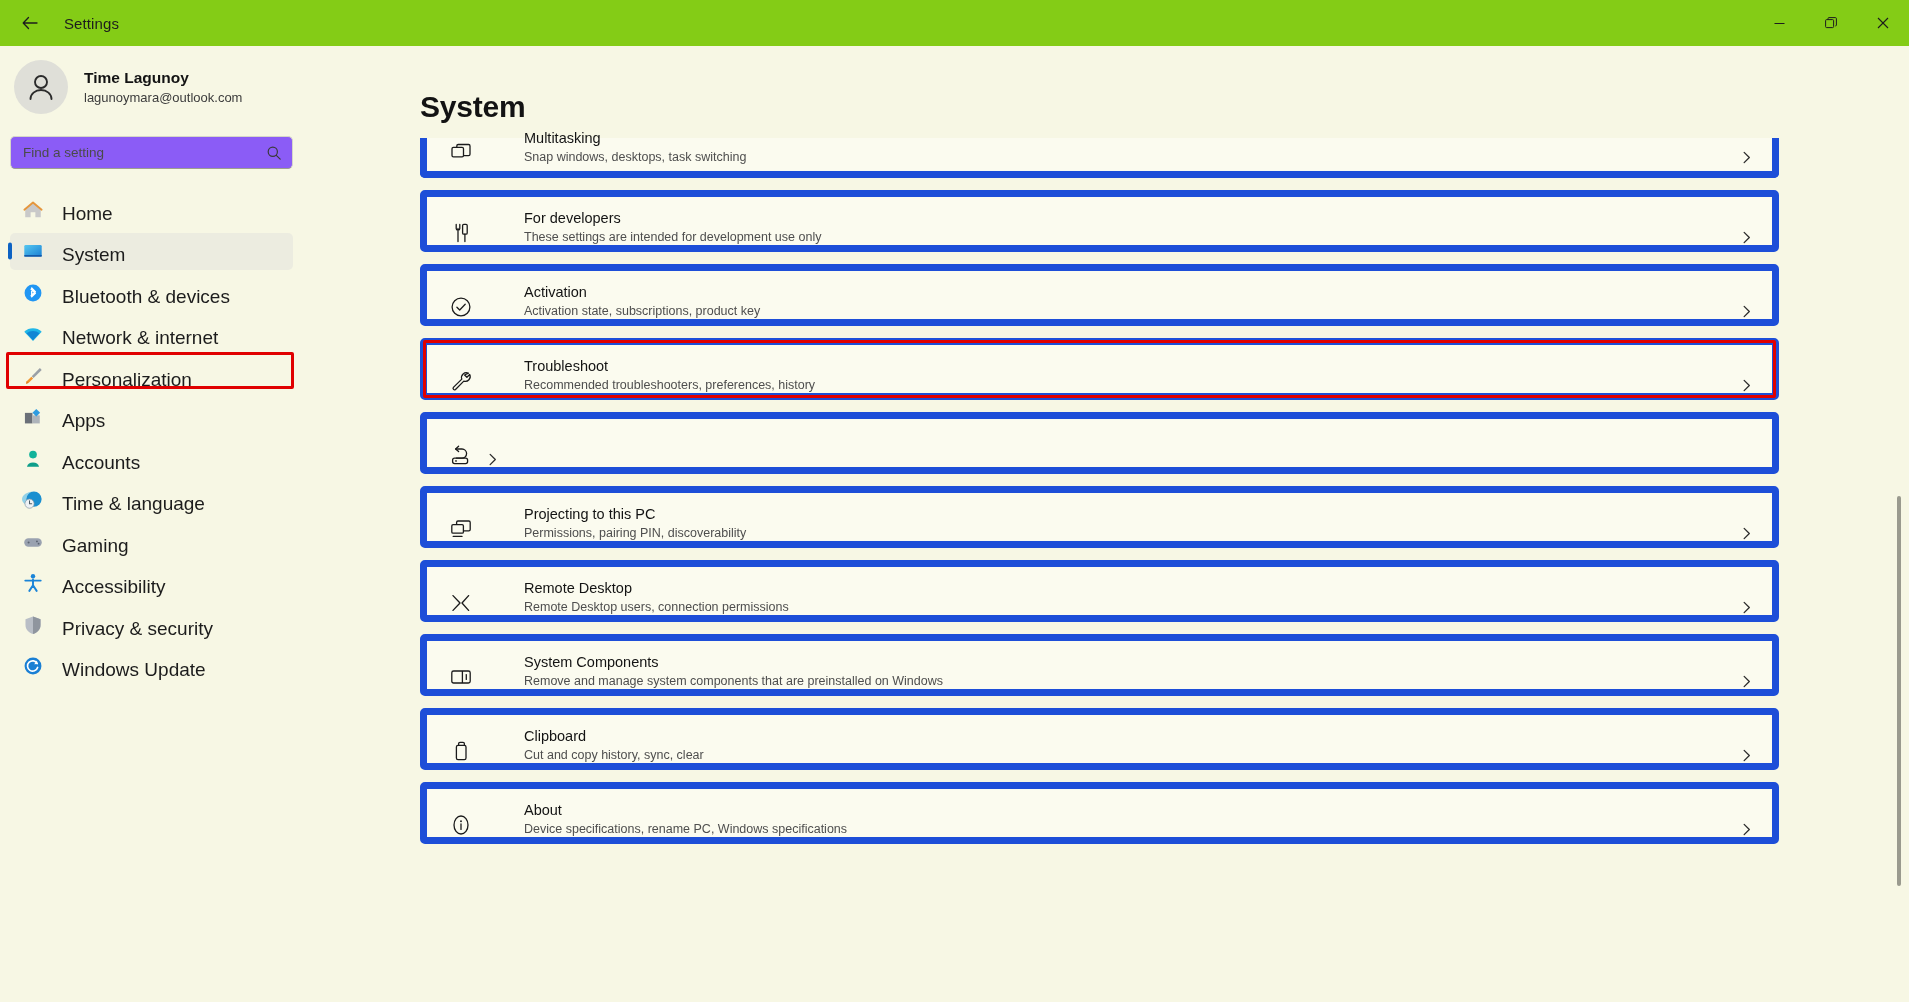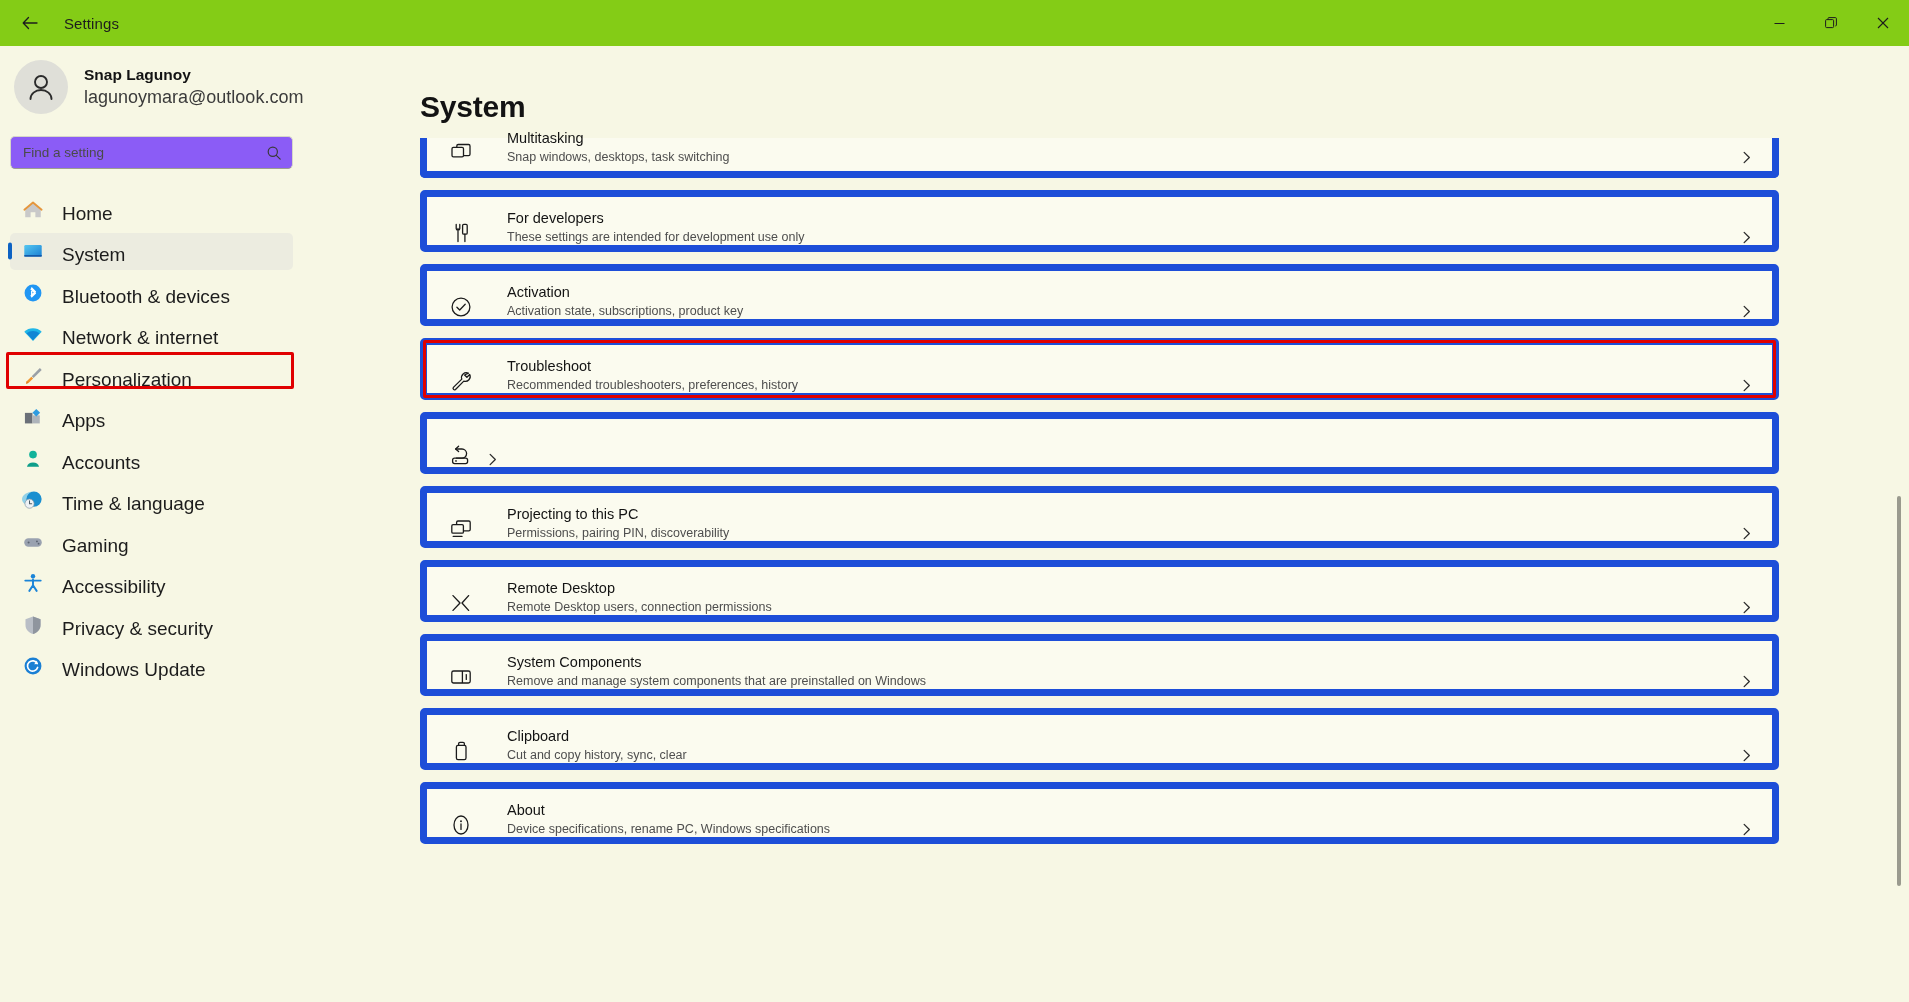--- a/index.html
+++ b/index.html
@@ -51,21 +51,21 @@
     margin-top: 4px;
   }
   .avatar {
     width: 54px; height: 54px; border-radius: 50%;
     background: #dfdfd8;
     display: flex; align-items: center; justify-content: center;
     flex: 0 0 54px;
   }
   .account-text { margin-left: 16px; line-height: 1.25; }
   .account-name { font-size: 15.5px; font-weight: bold; color: #131313; }
-  .account-mail { font-size: 18px; color: #3b3b3b; margin-top: 2px; }
+  .account-mail { font-size: 13px; color: #3b3b3b; margin-top: 2px; }
 
   .search-wrap { padding: 12px 0 0 10px; }
   .search-box {
     height: 33px; width: 283px;
     background: #8b5cf6; border: 1px solid #d6d6c8;
     border-bottom: 1.5px solid #9d9d90;
     border-radius: 5px;
     display: flex; align-items: center;
     padding: 0 10px 0 12px;
   }
@@ -112,21 +112,21 @@
     border-radius: 5px;
     height: 62px;
     display: flex; align-items: flex-end;
     padding: 0 18px 0 22px;
     margin-bottom: 12px;
     cursor: pointer;
   }
   .card.clipped { height: 40px; align-items: flex-end; padding-bottom: 6px; border-top: none;
                   border-top-left-radius: 0; border-top-right-radius: 0; }
   .card-icon { width: 24px; height: 24px; flex: 0 0 24px; color: #1b1b1b; }
-  .card-text { margin-left: 34px; line-height: 1.22; flex: 1 1 auto; min-width: 0; }
+  .card-text { margin-left: 51px; line-height: 1.22; flex: 1 1 auto; min-width: 0; }
   .card-title { font-size: 14.5px; color: #131313; }
   .card-sub { font-size: 12.5px; color: #4e4e4e; margin-top: 2px; }
   .chevron { width: 15px; height: 15px; flex: 0 0 15px; color: #2b2b2b; margin-left: 12px; }
 
   
   .annot {
     position: absolute; border: 3px solid #e00000; border-radius: 2px;
     pointer-events: none; z-index: 40;
   }
 
@@ -180,21 +180,21 @@
     <div class="sidebar">
 
       <div class="account">
         <div class="avatar">
           <svg width="34" height="34" viewBox="0 0 34 34">
             <circle cx="17" cy="12" r="6" fill="none" stroke="#2b2b2b" stroke-width="1.9"></circle>
             <path d="M6.5 29 a10.5 9 0 0 1 21 0" fill="none" stroke="#2b2b2b" stroke-width="1.9" stroke-linecap="round"></path>
           </svg>
         </div>
         <div class="account-text">
-          <div class="account-name">Snap Lagunoy</div>
+          <div class="account-name">Time Lagunoy</div>
           <div class="account-mail">lagunoymara@outlook.com</div>
         </div>
       </div>
 
       <div class="search-wrap">
         <div class="search-box">
           <input type="text" placeholder="Find a setting" style="">
           <svg class="search-icon" viewBox="0 0 16 16">
             <circle cx="6.8" cy="6.8" r="4.6" fill="none" stroke="#3a3a3a" stroke-width="1.2"></circle>
             <line x1="10.3" y1="10.3" x2="14.2" y2="14.2" stroke="#3a3a3a" stroke-width="1.2" stroke-linecap="round"></line>

